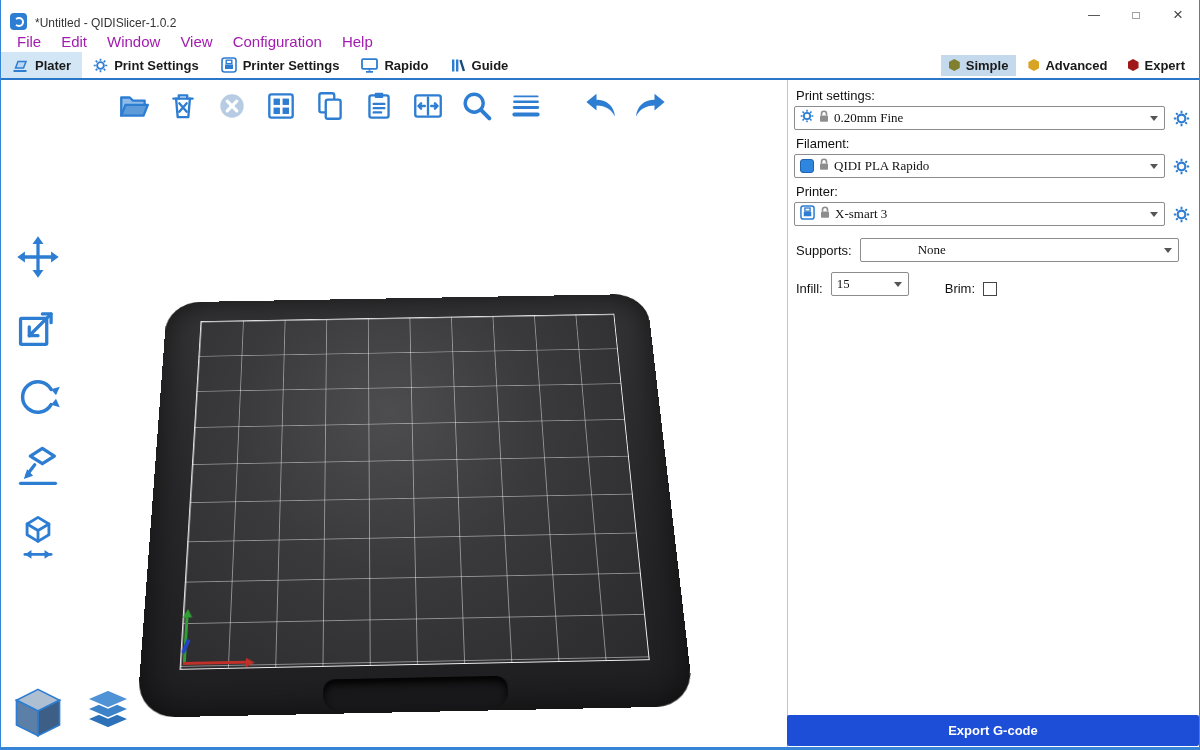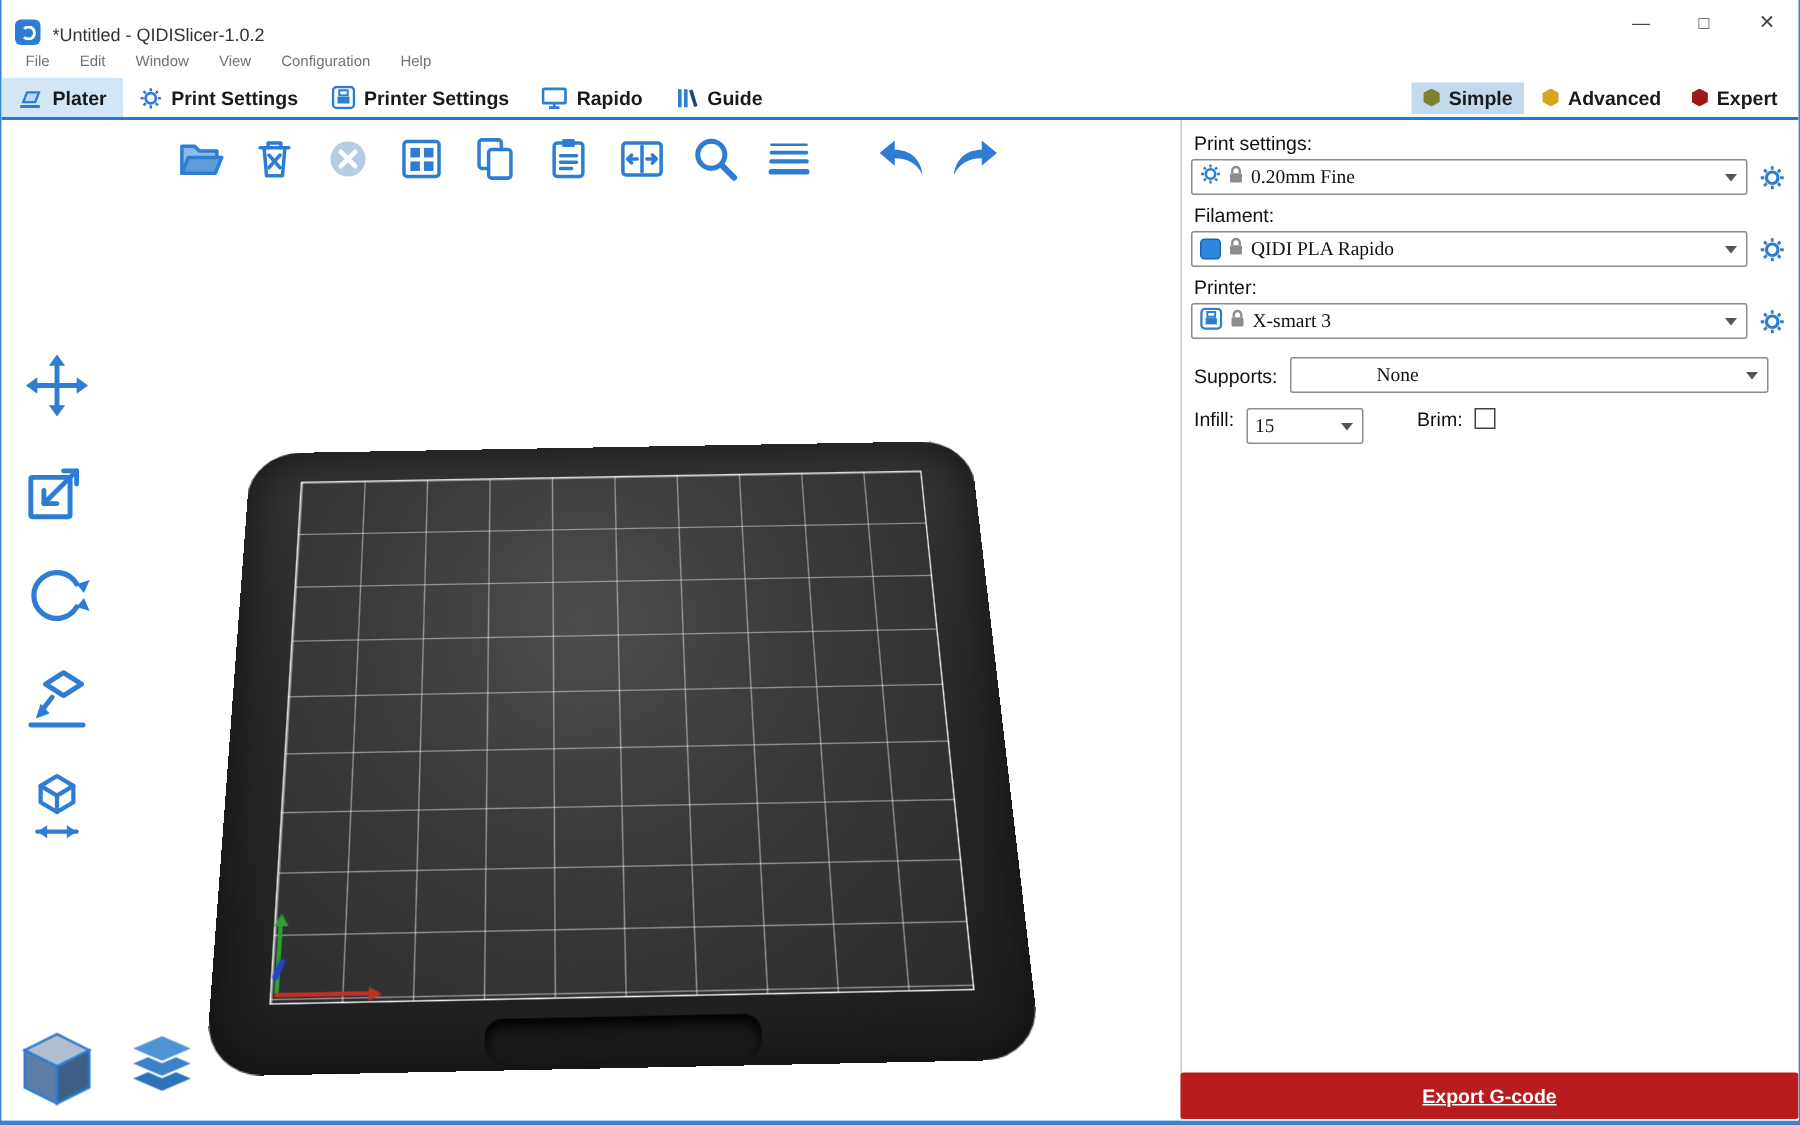--- a/index.html
+++ b/index.html
@@ -11,21 +11,21 @@
   .titlebar { position:absolute; top:0; left:0; right:0; height:30px; display:flex; align-items:flex-end; padding-left:9px; }
   .app-logo { width:17px; height:17px; border-radius:4px; background:#2d7dd2; position:relative; flex:none; }
   .app-logo::after { content:""; position:absolute; inset:3.5px; border:2px solid #fff; border-radius:50%; border-left-color:transparent; }
   .window-title { margin-left:8px; font-size:12px; color:#333; }
   .win-controls { margin-left:auto; display:flex; height:100%; }
   .win-btn { width:42px; display:flex; align-items:center; justify-content:center; font-size:12px; color:#444; }
   .win-btn.close { font-size:17px; }
 
   
   .menubar { position:absolute; top:30px; left:0; right:0; height:22px; display:flex; align-items:center; padding-left:6px; }
-  .menu-item { padding:0 10px; font-size:10px; color:#737373; cursor:default; }
+  .menu-item { padding:0 10px; font-size:15px; color:#a21caf; cursor:default; }
 
   
   .tabbar { position:absolute; top:52px; left:0; right:0; height:28px; display:flex; align-items:stretch; border-bottom:2px solid #2a76c8; }
   .tab { display:flex; align-items:center; gap:6px; padding:0 11px; font-size:13px; font-weight:bold; color:#1a1a1a;justify-content:space-between; }
   .tab.active { background:#d3e6f6; }
   .tab-icon { display:flex; align-items:center; }
   .modes { margin-left:auto; display:flex; align-items:center; gap:4px; padding-right:6px; }
   .mode { display:flex; align-items:center; gap:6px; padding:3px 8px; font-size:13px; font-weight:bold; color:#1a1a1a; }
   .mode.active { background:#c5d9ec; }
   .hex { width:11px; height:12px; clip-path:polygon(50% 0,100% 25%,100% 75%,50% 100%,0 75%,0 25%); flex:none; }
@@ -71,27 +71,27 @@
   .combo-row { display:flex; align-items:center; gap:6px; margin-bottom:6px; }
   .combo { flex:1; height:24px; border:1px solid #8c8c8c; border-radius:2px; background:#fff;
            display:flex; align-items:center; gap:5px; padding:0 6px 0 5px; font-size:13px; color:#111;font-family:Liberation Serif, serif; }
   .combo .value { flex:1; white-space:nowrap; overflow:hidden; }
   .chevron { width:0; height:0; border-left:4px solid transparent; border-right:4px solid transparent;
              border-top:5px solid #555; flex:none; }
   .gear-btn { width:20px; display:flex; justify-content:center; flex:none; }
   .swatch { width:14px; height:14px; border-radius:3px; background:#2e86df; border:1px solid #1e63ab; flex:none; }
   .supports-row { display:flex; align-items:center; margin:12px 0 0 2px; gap:8px; }
   .supports-row .combo { margin-right:12px; }
-  .infill-row { display:flex; align-items:flex-start; margin:10px 0 0 2px; gap:8px; }
+  .infill-row { display:flex; align-items:flex-end; margin:10px 0 0 2px; gap:8px; }
   .combo.small { flex:none; width:78px;gap:45px; }
   .brim-label { margin-left:28px; font-size:13px; color:#111; }
   .checkbox { width:14px; height:14px; border:1px solid #444; background:#fff; flex:none; }
-  .export-btn { position:absolute; left:786px; right:0; bottom:1px; height:31px; background:#b91c1c;
+  .export-btn { position:absolute; left:786px; right:0; bottom:1px; height:31px; background:#1d4ed8;
                 color:#fff; font-weight:bold; font-size:13px; display:flex; align-items:center;
-                justify-content:center; border-radius:2px;text-decoration:underline; }
+                justify-content:center; border-radius:2px; }
 </style>
 </head>
 <body>
 
 <div class="app">
 
   <div class="titlebar">
     <span class="app-logo"></span>
     <span class="window-title">*Untitled - QIDISlicer-1.0.2</span>
     <span class="win-controls">

